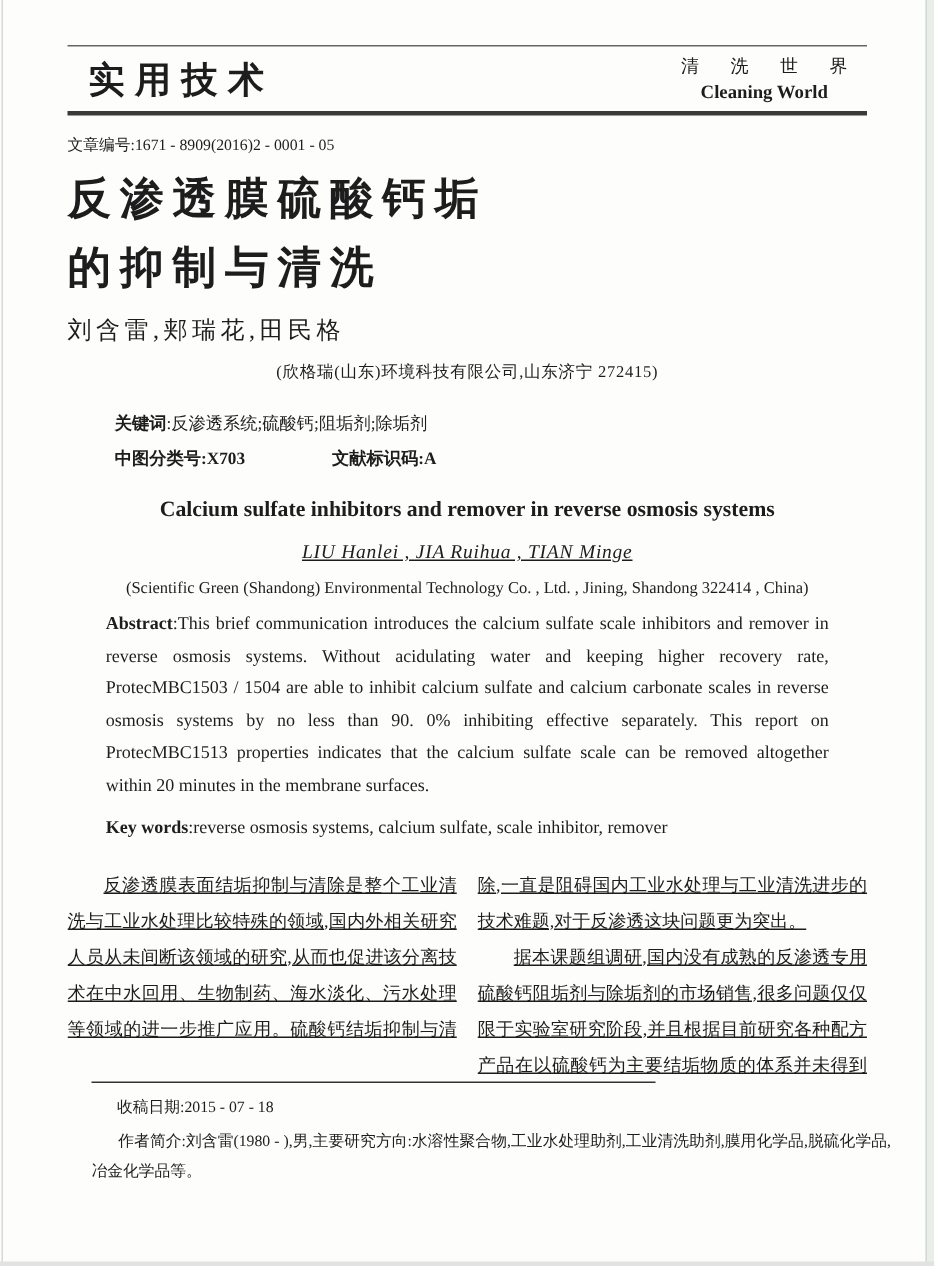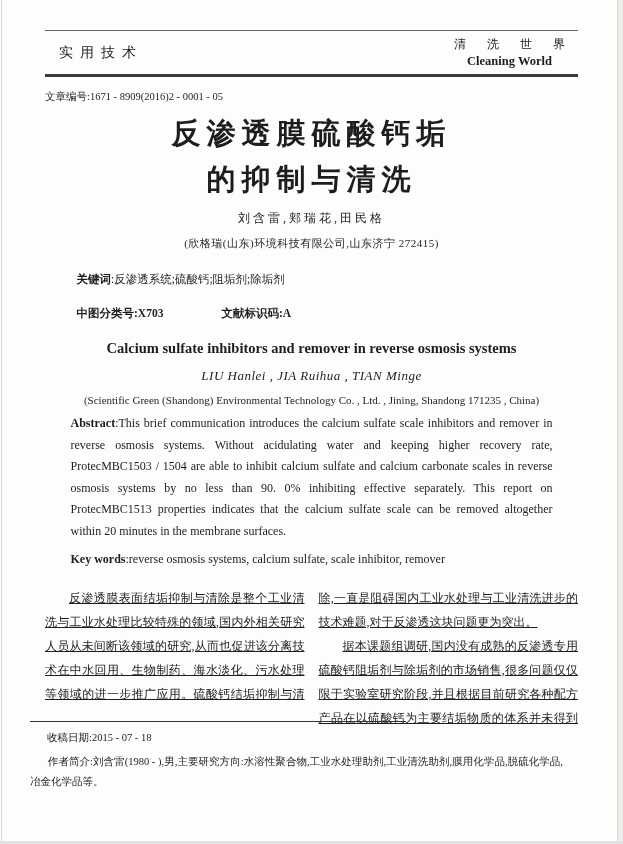--- a/index.html
+++ b/index.html
@@ -13,52 +13,52 @@
     overflow:hidden;
   }
   .edge-left  { position:absolute; left:1px; top:0; width:1px; height:100%; background:#d8d8d8; }
   .edge-right { position:absolute; right:0; top:0; width:6px; height:100%; background:#e9eee9; border-left:1px solid #d2dad2; }
   .edge-bottom{ position:absolute; bottom:0; left:0; width:100%; height:3px; background:#e2e2e2; }
 
   .content { position:absolute; left:45px; top:30px; width:533px; }
 
   .rule-top   { border-top:1px solid #666; }
   .masthead   { display:flex; justify-content:space-between; align-items:center; padding:5px 4px 3px 14px; }
-  .col-label  { font-size:14px; letter-spacing:7px; font-weight:400; }
+  .col-label  { font-size:24px; letter-spacing:7px; font-weight:700; }
   .mast-center{ text-align:center; }
   .journal-cn { font-size:12px; letter-spacing:9px; padding-left:9px; }
   .journal-en { font-size:12.5px; font-weight:bold; margin-top:1px; }
   .mast-right { text-align:center; font-size:10.5px; line-height:15px; }
   .issue-date { letter-spacing:1.5px; }
   .rule-thick { border-top:3px solid #3a3a3a; margin-top:2px; }
 
   .article-number { margin-top:13px; font-size:10.5px; }
 
-  .title-cn { text-align:center; font-size:29px; font-weight:bold; letter-spacing:6px; line-height:46px; margin-top:6px; }
-  .authors-cn { text-align:center; font-size:12px; letter-spacing:3px; margin-top:8px; }
+  .title-cn { font-size:29px; font-weight:bold; letter-spacing:6px; line-height:46px; margin-top:6px; }
+  .authors-cn { text-align:left; font-size:16px; letter-spacing:3px; margin-top:8px; }
   .affil-cn { text-align:center; font-size:11px; margin-top:9px; letter-spacing:0.5px; }
 
   .abs-cn { width:470px; margin:8px auto 0; font-size:11.5px; line-height:20.5px; text-align:justify; }
   .lbl-b { font-weight:bold; }
   .keywords-cn { width:470px; margin:18px auto 0; font-size:11.5px; line-height:20px; }
-  .clc { width:470px; margin:17px auto 0; font-size:11.5px; font-weight:bold; }
+  .clc { width:470px; margin:5px auto 0; font-size:11.5px; font-weight:bold; }
   .clc-gap { margin-right:58px; }
 
   .en-title  { text-align:center; font-size:14.5px; font-weight:bold; margin-top:19px; }
-  .en-authors{ text-align:center; font-size:13px; font-style:italic; margin-top:11px; letter-spacing:0.5px; }
+  .en-authors{ text-align:center; font-size:13px; font-style:italic; margin-top:11px; letter-spacing:0.5px;text-decoration:underline; }
   .en-affil  { text-align:center; font-size:11px; margin-top:10px; }
 
   .abs-en { width:482px; margin:7px auto 0; font-size:12px; line-height:21.5px; text-align:justify; }
 
   .body-cols { margin-top:15px; height:148px; overflow:hidden;
                column-count:2; column-gap:14px; column-fill:auto;
                font-size:12px; line-height:24px; text-align:justify;text-decoration:underline; }
   .body-cols p { text-indent:2em; }
 
-  .footnote { position:absolute; left:30px; top:721px; width:533px; font-size:10.5px; }
+  .footnote { position:absolute; left:61px; top:721px; width:533px; font-size:10.5px; }
   .fn-rule { width:376px; border-top:1px solid #333; }
   .received { margin-top:9px; padding-left:17px; }
   .bio { margin-top:7px; line-height:20px; text-indent:1.7em; text-align:justify; }
 </style>
 </head>
 <body>
 
 <div class="page">
   <div class="edge-left"></div>
   <div class="edge-right"></div>
@@ -88,21 +88,21 @@
     <div class="authors-cn">刘含雷,郏瑞花,田民格</div>
     <div class="affil-cn">(欣格瑞(山东)环境科技有限公司,山东济宁 272415)</div>
 
 
     <p class="keywords-cn"><span class="lbl-b">关键词</span><span>:反渗透系统;硫酸钙;阻垢剂;除垢剂</span></p>
 
     <p class="clc"><span class="clc-gap">中图分类号:X703</span><span>文献标识码:A</span></p>
 
     <div class="en-title">Calcium sulfate inhibitors and remover in reverse osmosis systems</div>
     <div class="en-authors">LIU Hanlei , JIA Ruihua , TIAN Minge</div>
-    <div class="en-affil">(Scientific Green (Shandong) Environmental Technology Co. , Ltd. , Jining, Shandong 171235 , China)</div>
+    <div class="en-affil">(Scientific Green (Shandong) Environmental Technology Co. , Ltd. , Jining, Shandong 322414 , China)</div>
 
     <p class="abs-en"><span class="lbl-b">Abstract</span><span>:This brief communication introduces the calcium sulfate scale inhibitors and remover in reverse osmosis systems. Without acidulating water and keeping higher recovery rate, ProtecMBC1503 / 1504 are able to inhibit calcium sulfate and calcium carbonate scales in reverse osmosis systems by no less than 90. 0% inhibiting effective separately. This report on ProtecMBC1513 properties indicates that the calcium sulfate scale can be removed altogether within 20 minutes in the membrane surfaces.</span></p>
 
     <p class="abs-en"><span class="lbl-b">Key words</span><span>:reverse osmosis systems, calcium sulfate, scale inhibitor, remover</span></p>
 
     <div class="body-cols">
       <p>反渗透膜表面结垢抑制与清除是整个工业清洗与工业水处理比较特殊的领域,国内外相关研究人员从未间断该领域的研究,从而也促进该分离技术在中水回用、生物制药、海水淡化、污水处理等领域的进一步推广应用。硫酸钙结垢抑制与清除,一直是阻碍国内工业水处理与工业清洗进步的技术难题,对于反渗透这块问题更为突出。</p>
       <p>据本课题组调研,国内没有成熟的反渗透专用硫酸钙阻垢剂与除垢剂的市场销售,很多问题仅仅限于实验室研究阶段,并且根据目前研究各种配方产品在以硫酸钙为主要结垢物质的体系并未得到成功应用。针对结垢清除与抑制课题,本课题组开展</p>
     </div>
   </div>

